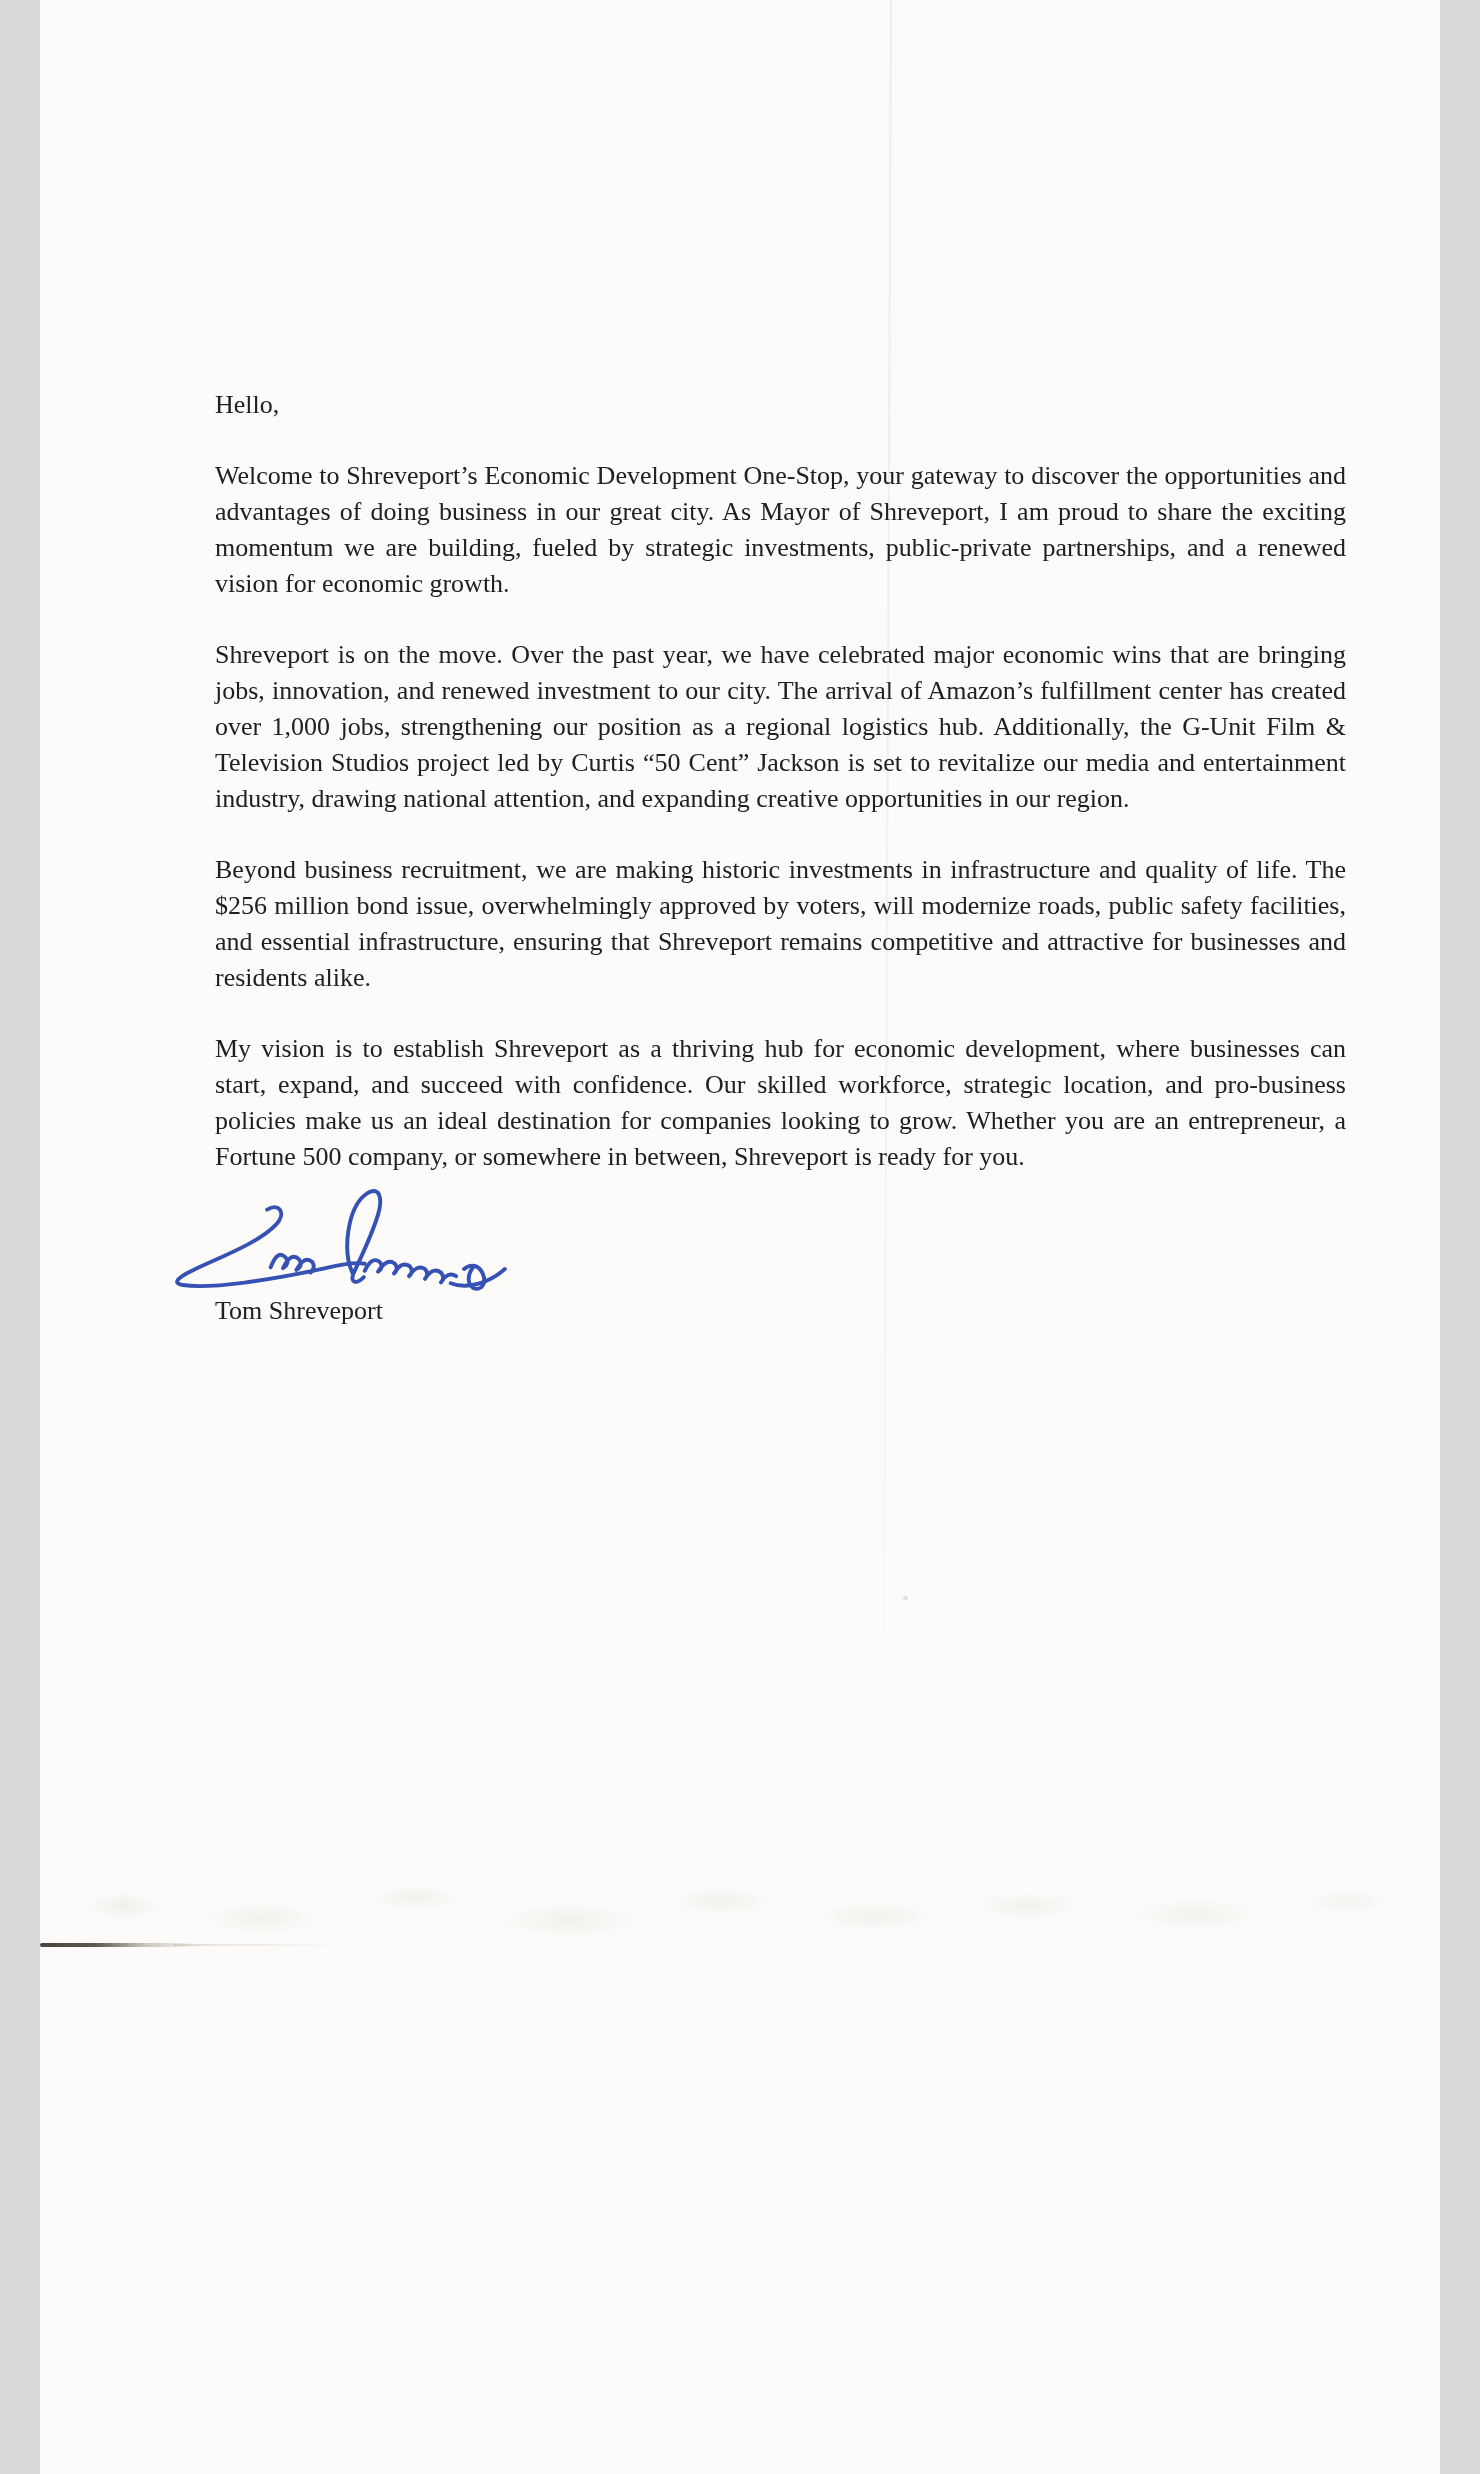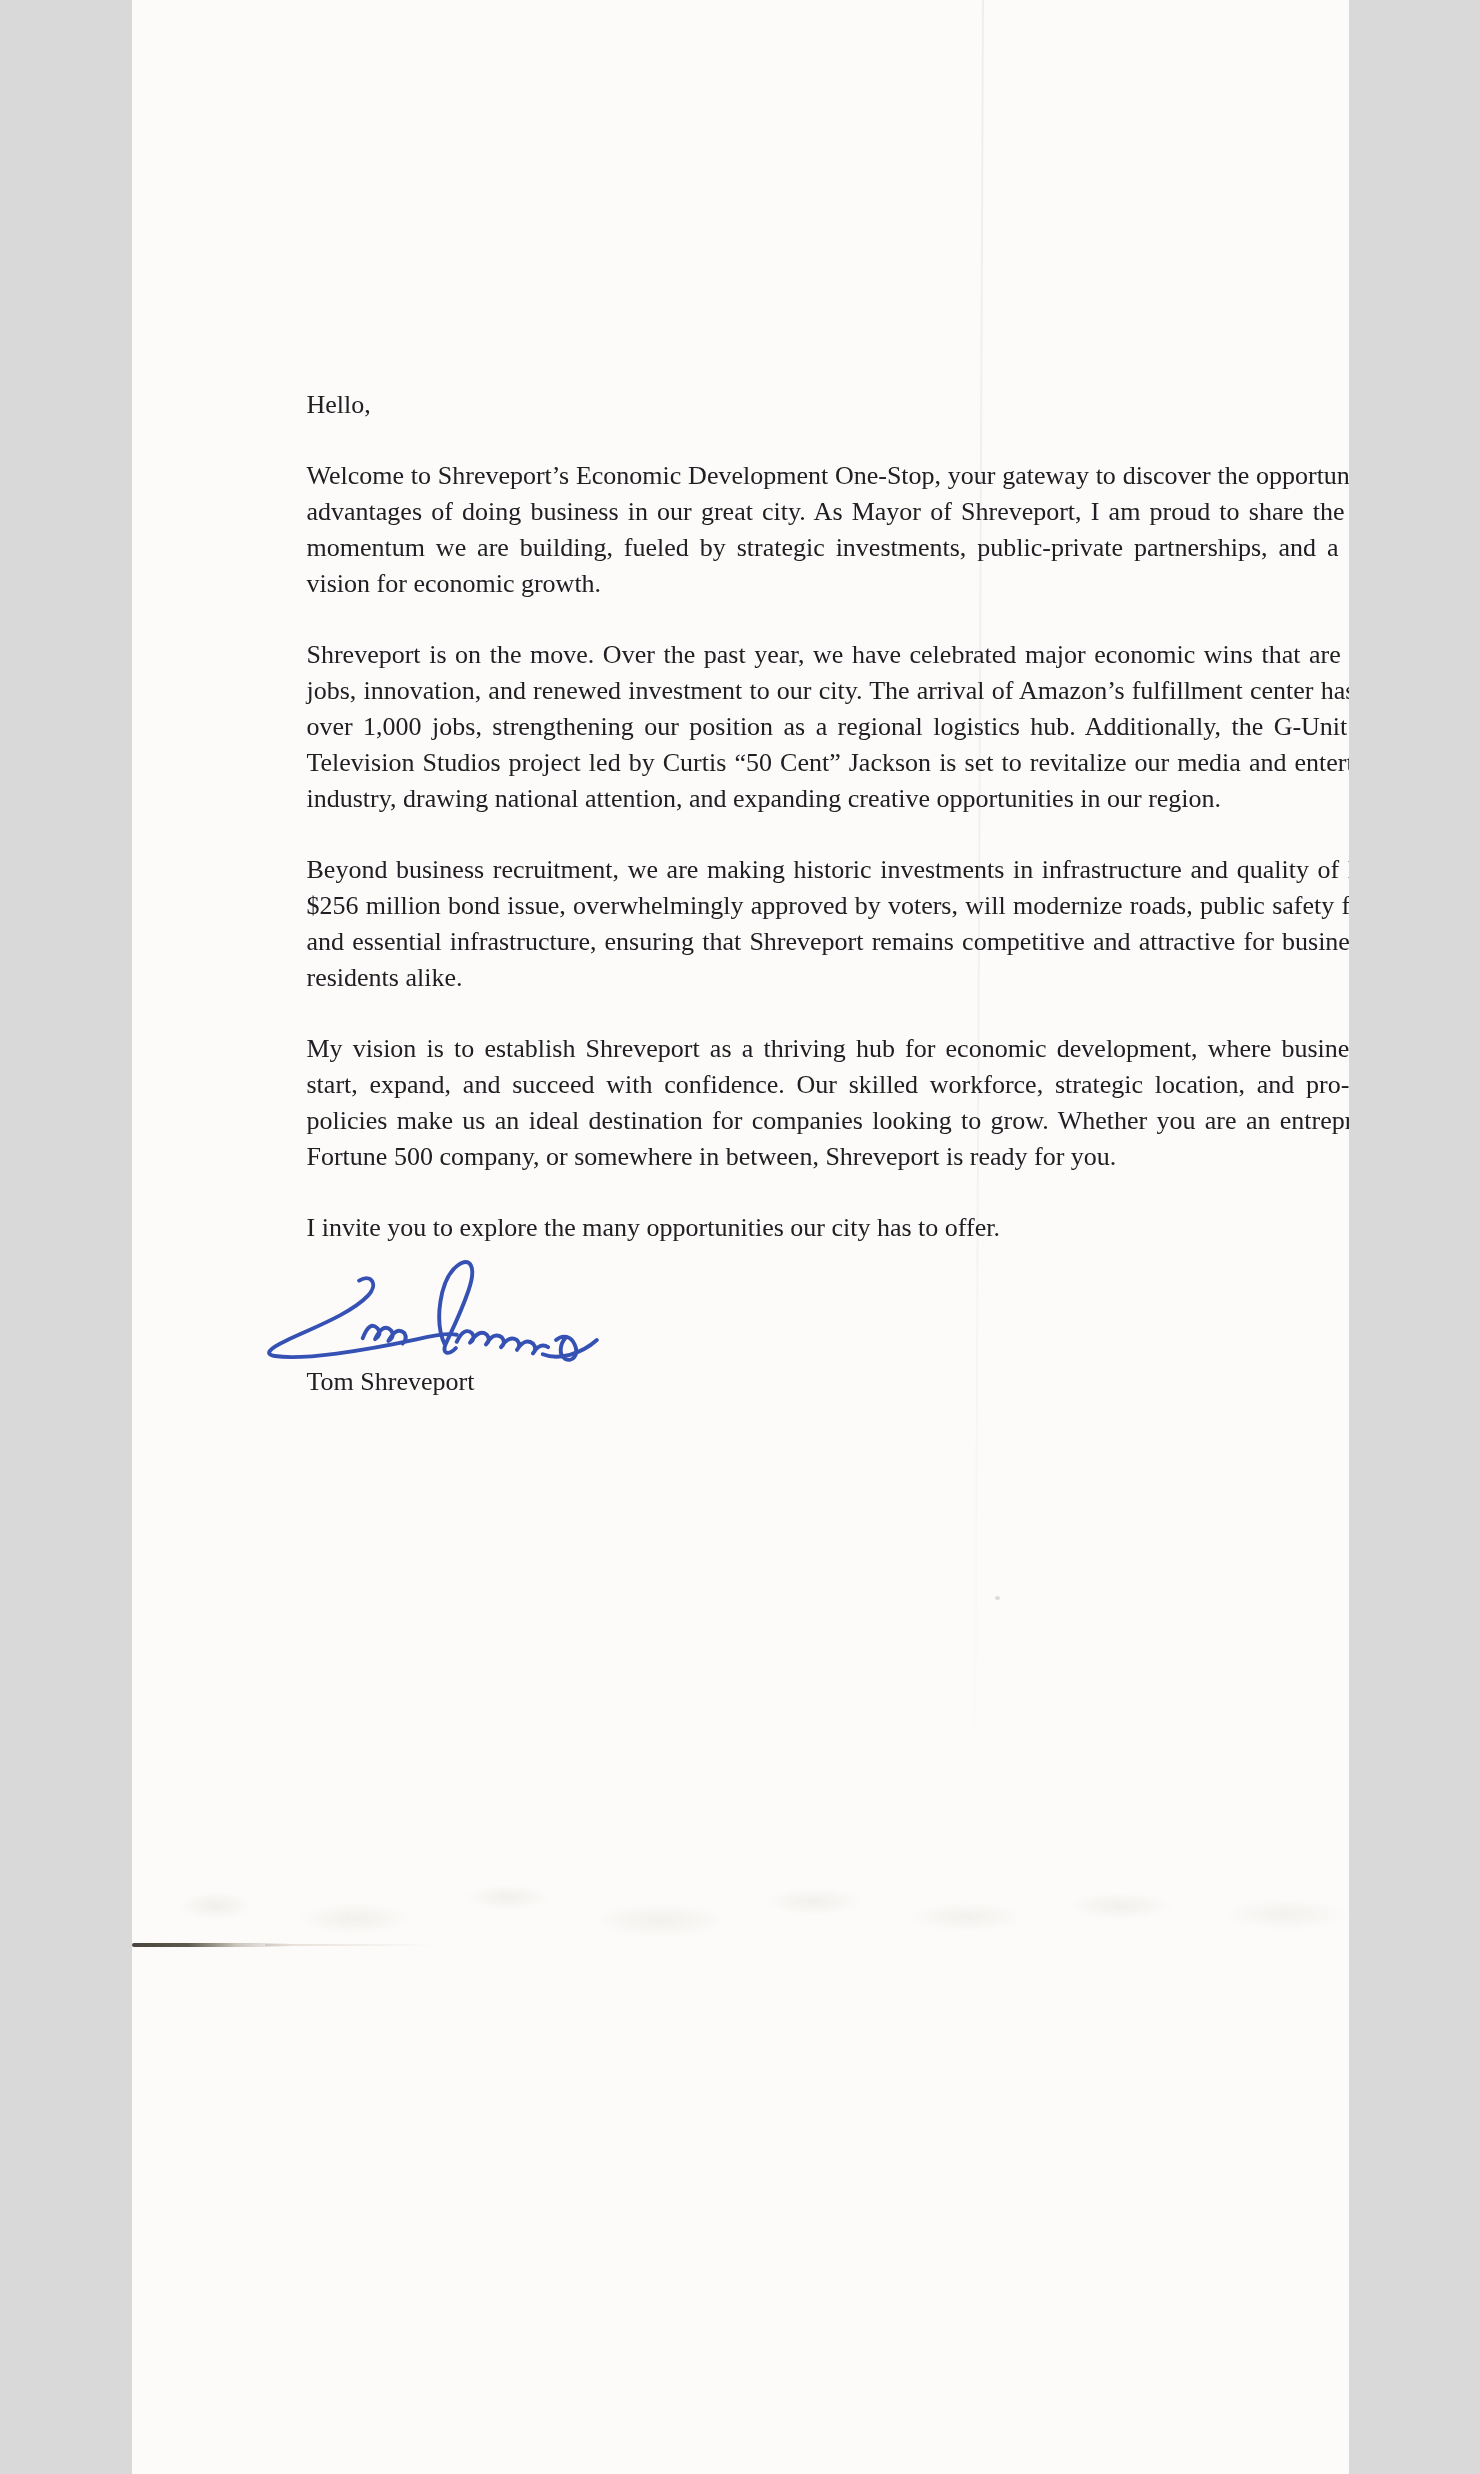--- a/index.html
+++ b/index.html
@@ -1,20 +1,20 @@
 <!DOCTYPE html>
 <html style="font-size:14px"><head>
 <meta charset="utf-8">
 <style>
   html, body { margin: 0; padding: 0; }
   body { background: #d9d9d9; }
 
   .page {
     position: relative;
-    width: 1217px;
+    width: 1400px;
     height: 2475px;
     margin: 0 auto;
     background: #fcfbf9;
     overflow: hidden;
     font-family: "Liberation Serif", "DejaVu Serif", serif;
     color: #202024;
   }
 
   
   .fold-line {
@@ -119,21 +119,20 @@
   <div class="fold-line"></div>
 
   <div class="letter">
 
     <p class="greeting">Hello,</p>
 
     <p class="body">Welcome to Shreveport’s Economic Development One-Stop, your gateway to discover the opportunities and advantages of doing business in our great city. As Mayor of Shreveport, I am proud to share the exciting momentum we are building, fueled by strategic investments, public-private partnerships, and a renewed vision for economic growth.</p>
     <p class="body">Shreveport is on the move. Over the past year, we have celebrated major economic wins that are bringing jobs, innovation, and renewed investment to our city. The arrival of Amazon’s fulfillment center has created over 1,000 jobs, strengthening our position as a regional logistics hub. Additionally, the G-Unit Film &amp; Television Studios project led by Curtis “50 Cent” Jackson is set to revitalize our media and entertainment industry, drawing national attention, and expanding creative opportunities in our region.</p>
     <p class="body">Beyond business recruitment, we are making historic investments in infrastructure and quality of life. The $256 million bond issue, overwhelmingly approved by voters, will modernize roads, public safety facilities, and essential infrastructure, ensuring that Shreveport remains competitive and attractive for businesses and residents alike.</p>
     <p class="body">My vision is to establish Shreveport as a thriving hub for economic development, where businesses can start, expand, and succeed with confidence. Our skilled workforce, strategic location, and pro-business policies make us an ideal destination for companies looking to grow. Whether you are an entrepreneur, a Fortune 500 company, or somewhere in between, Shreveport is ready for you.</p>
-    <p class="body">I invite you to explore the many opportunities our city has to offer.</p>
 
 
     <div class="signature-wrap">
       <svg width="373" height="110" viewBox="0 0 420 124" fill="none" stroke="#2b48b0" stroke-width="4.4" stroke-linecap="round" stroke-linejoin="round" opacity="0.95">
 
         <path d="M 116,30 C 130,22 138,34 126,47 C 106,68 62,84 33,98 C 16,106 8,113 21,115 C 52,120 122,109 182,96 C 203,91 217,89 226,91"></path>
 
         <path d="M 120,95 q 8,-21 17,-11 q 5,7 -3,12 q 9,-19 18,-10 q 5,7 -3,12 q 9,-17 18,-9 q 4,7 -2,12"></path>
 
         <path d="M 213,103 C 200,77 207,28 227,13 C 241,2 249,14 239,42 C 229,71 217,93 213,103 C 210,112 216,115 225,106"></path>

